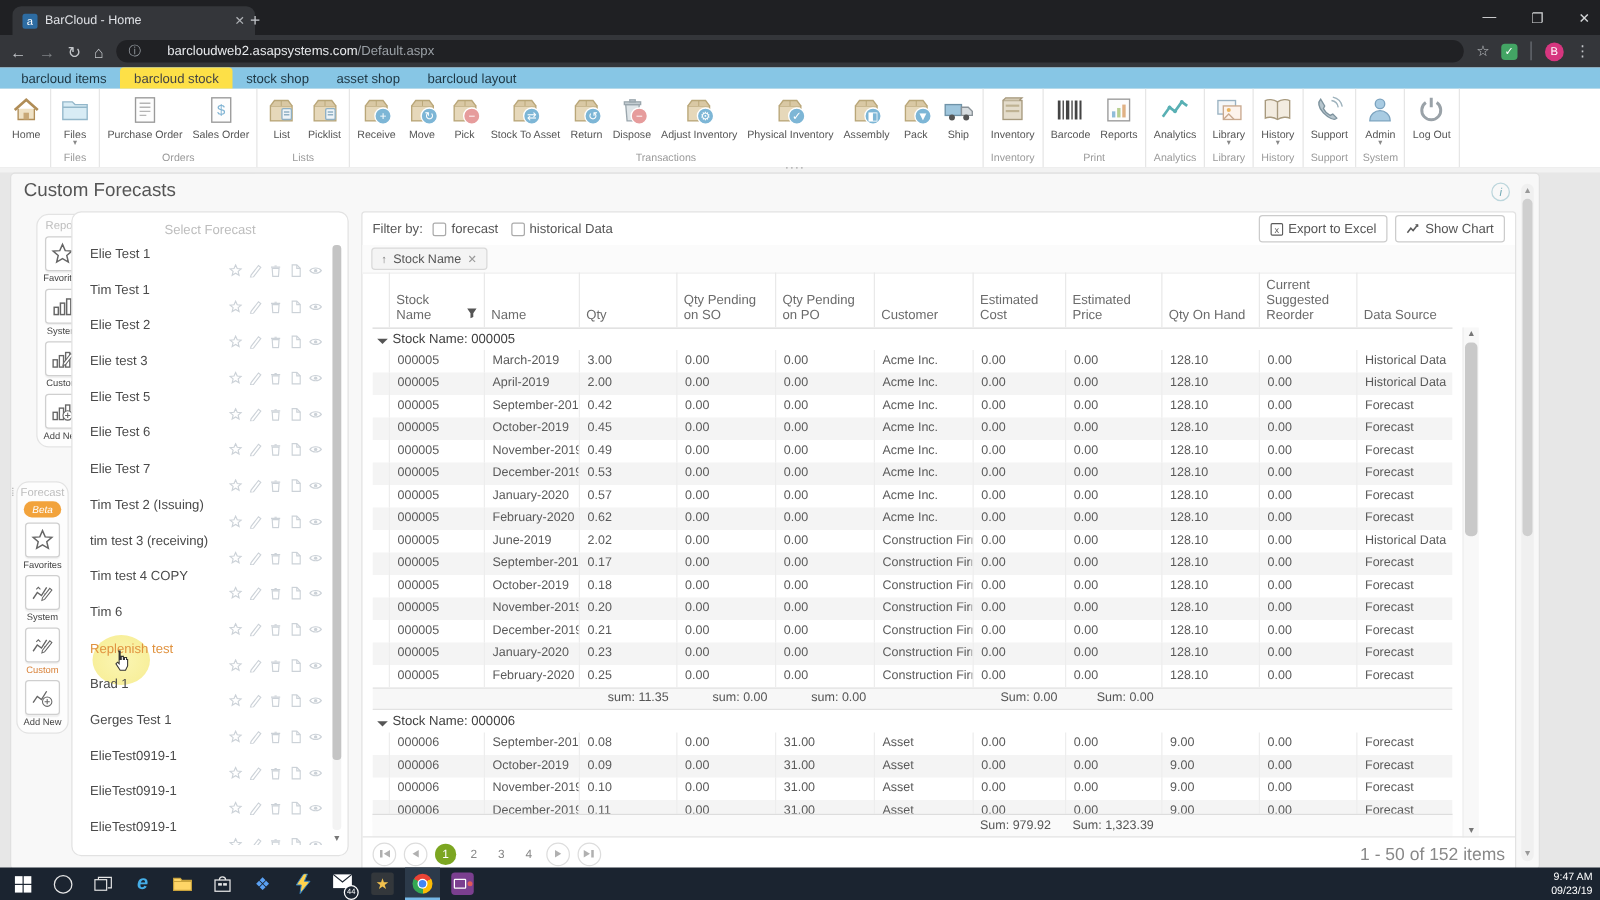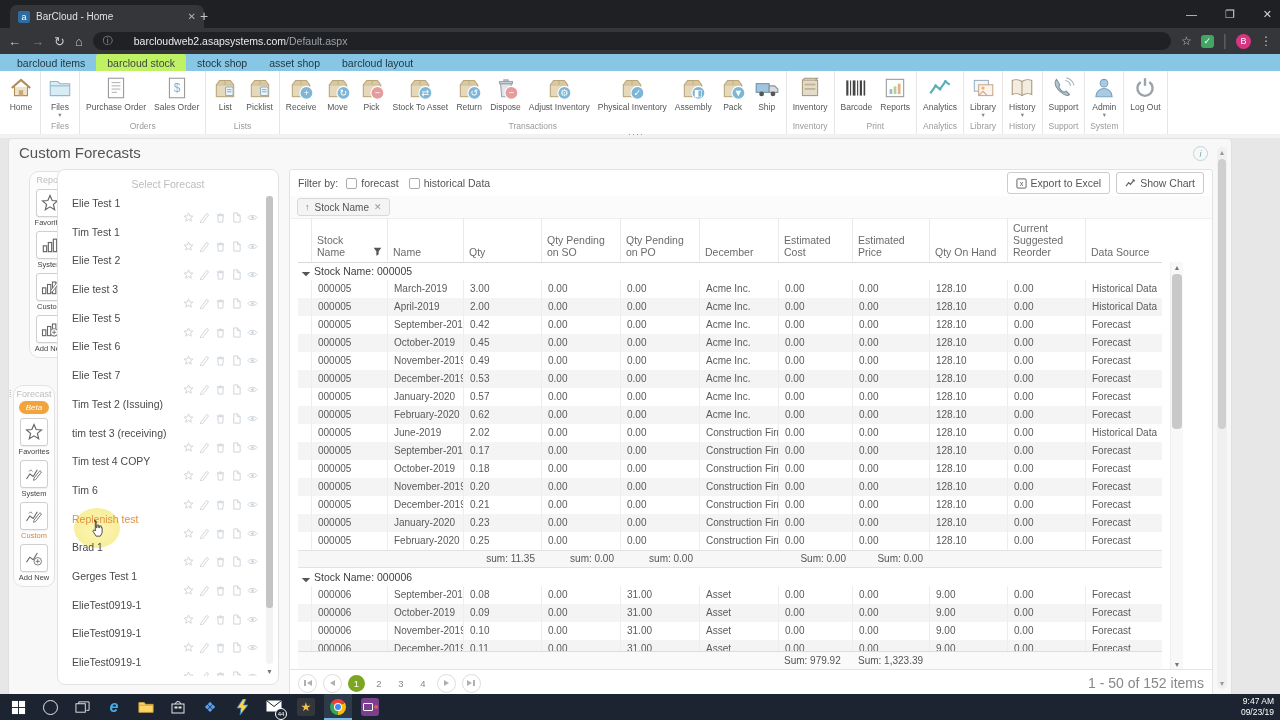--- a/index.html
+++ b/index.html
@@ -19,21 +19,21 @@
   .urlbar{flex:1;height:18px;background:#202124;border-radius:10px;display:flex;align-items:center;gap:6px;padding:0 10px;font-size:10.5px;}
   .urlbar .info{color:#9aa0a6;font-size:10px;}
   .urlhost{color:#e8eaed;margin-left:15px;} .urlpath{color:#9aa0a6;}
   .exts{display:flex;align-items:center;gap:9px;}
   .star{color:#c3c6ca;font-size:12px;}
   .shield{width:13px;height:13px;background:#43a564;border-radius:3px;color:#fff;font-size:9px;display:flex;align-items:center;justify-content:center;}
   .avatar{width:15px;height:15px;border-radius:50%;background:#d6367f;color:#fff;font-size:9px;display:flex;align-items:center;justify-content:center;}
   .kebab{color:#c3c6ca;font-size:12px;letter-spacing:0;}
   .bookmarks{position:absolute;top:54px;left:0;right:0;height:17px;background:#87c6e5;display:flex;align-items:stretch;padding-left:6px;}
   .bm{display:flex;align-items:center;padding:0 11px;font-size:10.5px;color:#1d3542;}
-  .bm.active{background:#bef264;color:#444;border-radius:3px 3px 0 0;}
+  .bm.active{background:#fde047;color:#444;border-radius:3px 3px 0 0;}
   
   .ribbon{position:absolute;top:71px;left:0;right:0;height:63px;background:#fff;border-bottom:1px solid #d6d6d6;
           display:flex;align-items:stretch;padding:0 2px;}
   .rgroup{display:flex;flex-direction:column;border-right:1px solid #e6e6e6;padding:2px 2px 0;}
   .ritems{display:flex;flex:1;}
   .ritem{display:flex;flex-direction:column;align-items:center;padding:2px 4px 0;}
   .ritem .ic{width:26px;height:26px;}
   .ritem .ic svg{width:26px;height:26px;}
   .ritem .lb{font-size:8.5px;color:#555;margin-top:1px;white-space:nowrap;}
   .ritem .caret{font-size:6.5px;color:#888;line-height:5px;}
@@ -1074,21 +1074,21 @@
           <div class="hcell">
             <span>Qty</span>
           </div>
           <div class="hcell">
             <span>Qty Pending on SO</span>
           </div>
           <div class="hcell">
             <span>Qty Pending on PO</span>
           </div>
           <div class="hcell">
-            <span>December</span>
+            <span>Customer</span>
           </div>
           <div class="hcell">
             <span>Estimated Cost</span>
           </div>
           <div class="hcell">
             <span>Estimated Price</span>
           </div>
           <div class="hcell">
             <span>Qty On Hand</span>
           </div>

